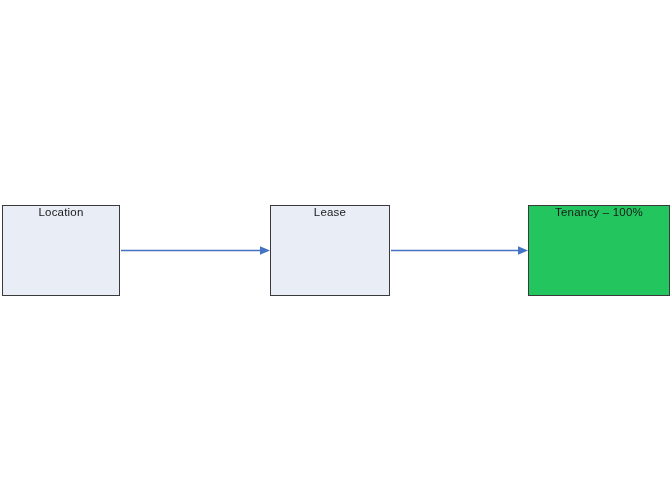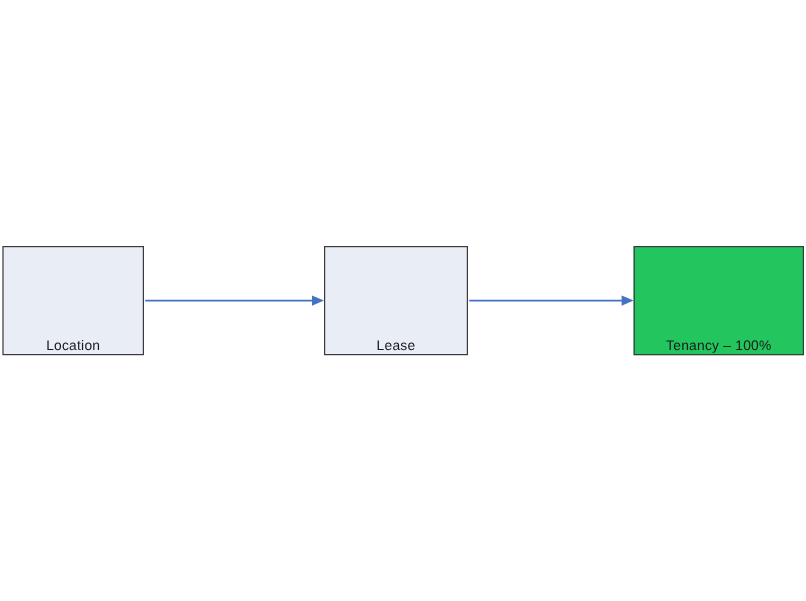--- a/index.html
+++ b/index.html
@@ -13,21 +13,21 @@
     width: 672px;
     height: 501px;
     background: #ffffff;
     overflow: hidden;
   }
   .node {
     position: absolute;
     box-sizing: border-box;
     border: 1.5px solid #3a3a3a;
     display: flex;
-    align-items: flex-end;
+    align-items: flex-start;
     justify-content: center;
   }
   .node-label {
     font-size: 11.5px;
     color: #1a1a1a;
     letter-spacing: 0.2px;
     white-space: nowrap;
   }
   #node-location { left: 2px;   top: 205px; width: 118px; height: 91px; }
   #node-lease    { left: 270px; top: 205px; width: 120px; height: 91px; }

